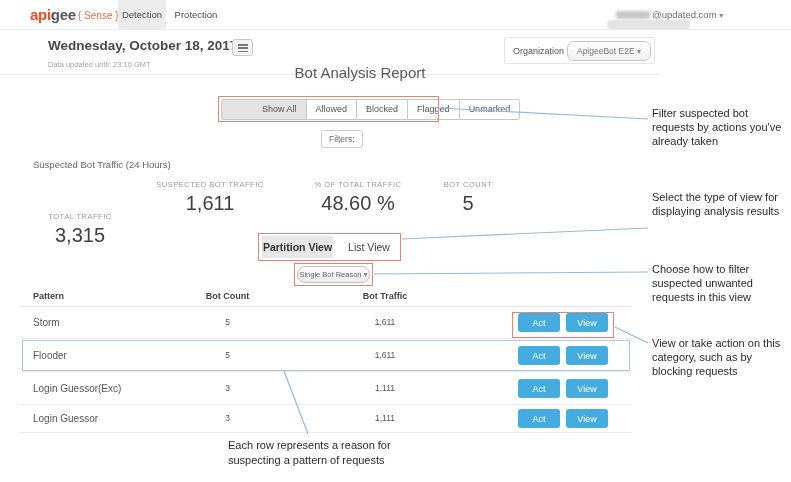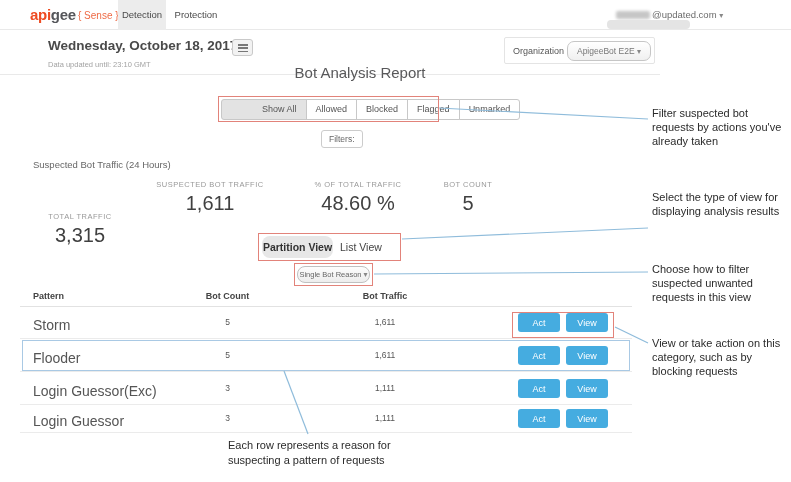--- a/index.html
+++ b/index.html
@@ -48,34 +48,34 @@
   .stats-title { position:absolute; left:33px; top:159px; font-size:9.5px; color:#666; }
   .stat { position:absolute; text-align:center; }
   .stat .lbl { font-size:7.5px; color:#999; letter-spacing:0.5px; }
   .stat .val { font-size:20px; color:#404040; margin-top:3px; }
   .stat1 { left:20px;  top:168px; width:120px;margin-top:44px; }
   .stat2 { left:140px; top:180px; width:140px; }
   .stat3 { left:288px; top:180px; width:140px; }
   .stat4 { left:408px; top:180px; width:120px; }
 
   
-  .vtab-partition { position:absolute; left:262px; top:236px; width:71px; height:22px; line-height:22px; text-align:center; background:#e7e7e7; border-radius:8px; font-size:10.5px; font-weight:bold; color:#333; cursor:pointer; }
-  .vtab-list { position:absolute; left:340px; top:236px; width:58px; height:22px; line-height:22px; font-size:10.5px; color:#444; cursor:pointer; }
+  .vtab-partition { position:absolute; left:262px; top:236px; width:71px; height:22px; line-height:22px; text-align:center; background:#e7e7e7; border-radius:1px; font-size:10.5px; font-weight:bold; color:#333; cursor:pointer; }
+  .vtab-list { position:absolute; left:340px; top:236px; width:58px; height:22px; line-height:22px; text-align:center; font-size:10.5px; color:#444; cursor:pointer; }
 
   .reason-dd { position:absolute; left:297px; top:266px; width:73px; height:17px; border:1px solid #c0c0c0; border-radius:8px; background:linear-gradient(#fdfdfd,#ededed); font-size:7.5px; color:#666; font-family:"Liberation Sans",sans-serif; cursor:pointer; }
 
   
   .thead { position:absolute; top:291px; font-size:9px; font-weight:bold; color:#444; }
   .th-pattern { left:33px; }
   .th-count { left:180px; width:95px; text-align:center; }
   .th-traffic { left:330px; width:110px; text-align:center; }
   .thead-line { position:absolute; left:20px; top:306px; width:612px; height:1px; background:#e2e2e2; }
   .trow { position:absolute; left:0; width:655px; height:33px; }
   .trow .sep { position:absolute; left:20px; bottom:0; width:612px; height:1px; background:#ebebeb; }
-  .td-pattern { position:absolute; left:33px; top:11px; font-size:14px; color:#555; }
+  .td-pattern { position:absolute; left:33px; top:11px; font-size:10px; color:#555; }
   .td-count { position:absolute; left:180px; top:11px; width:95px; text-align:center; font-size:8.5px; color:#555; }
   .td-traffic { position:absolute; left:330px; top:11px; width:110px; text-align:center; font-size:8.5px; color:#555; }
   .btn-act, .btn-view { position:absolute; top:7px; width:42px; height:19px; background:#45ace0; border:none; border-radius:3px; color:#fff; font-size:9px; font-family:"Liberation Sans",sans-serif; cursor:pointer; }
   .btn-act { left:518px; }
   .btn-view { left:566px; }
 
   
   .red-rect { position:absolute; border:1.5px solid #e2837a; z-index:4; pointer-events:none; }
   .rr-filters { left:218px; top:96px;  width:221px; height:26px; }
   .rr-views   { left:258px; top:233px; width:143px; height:28px; }

